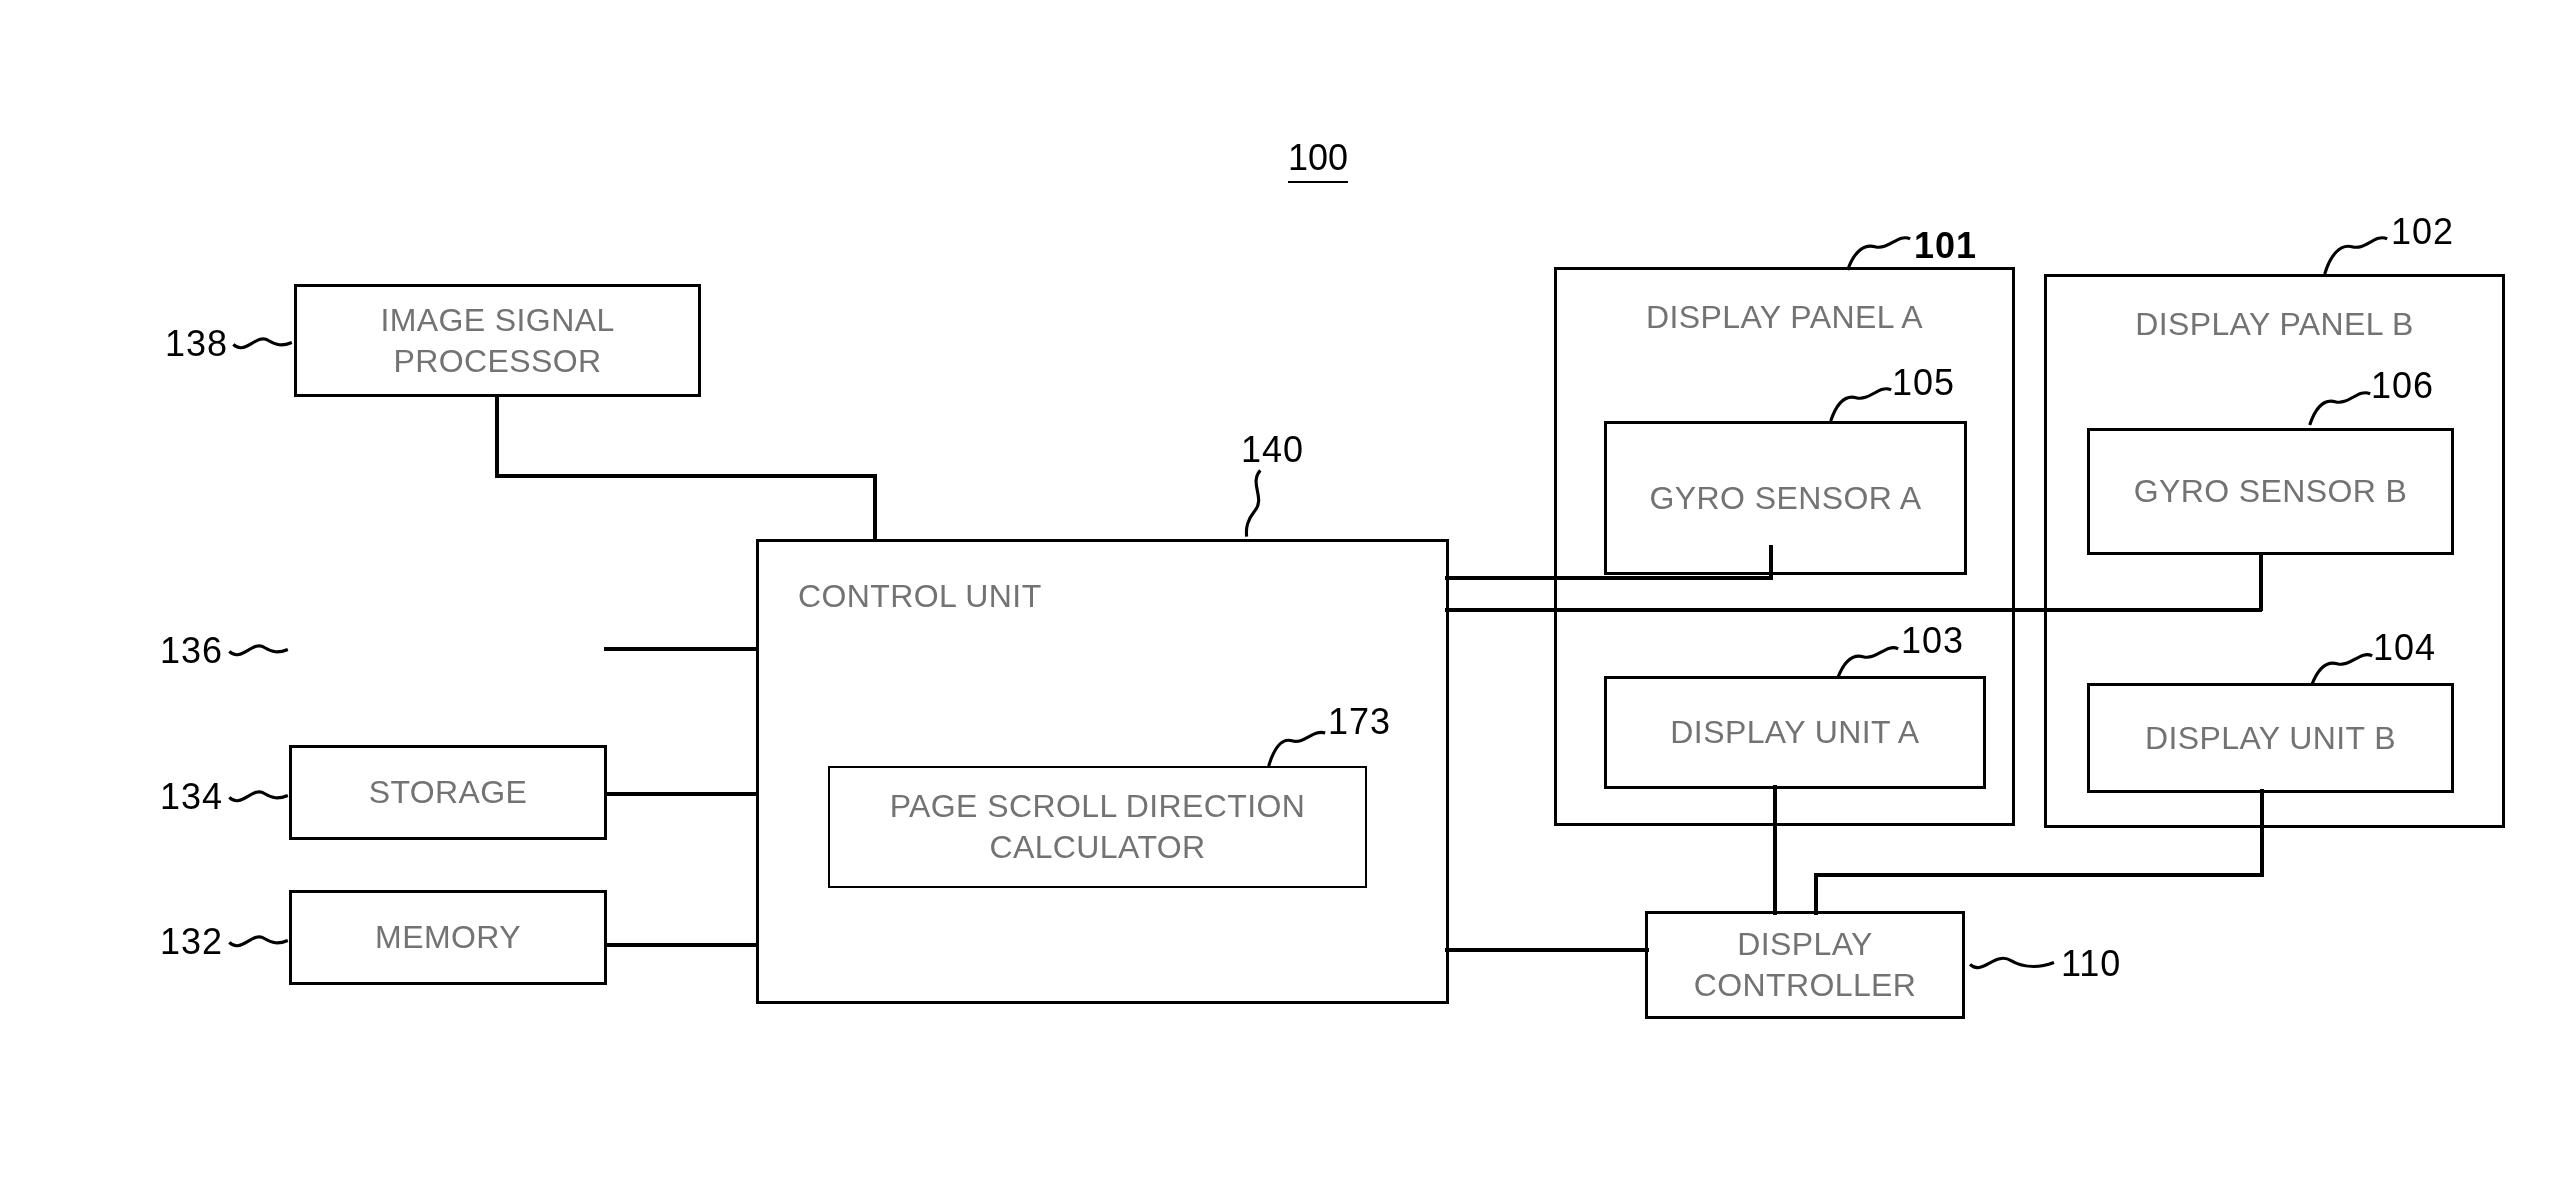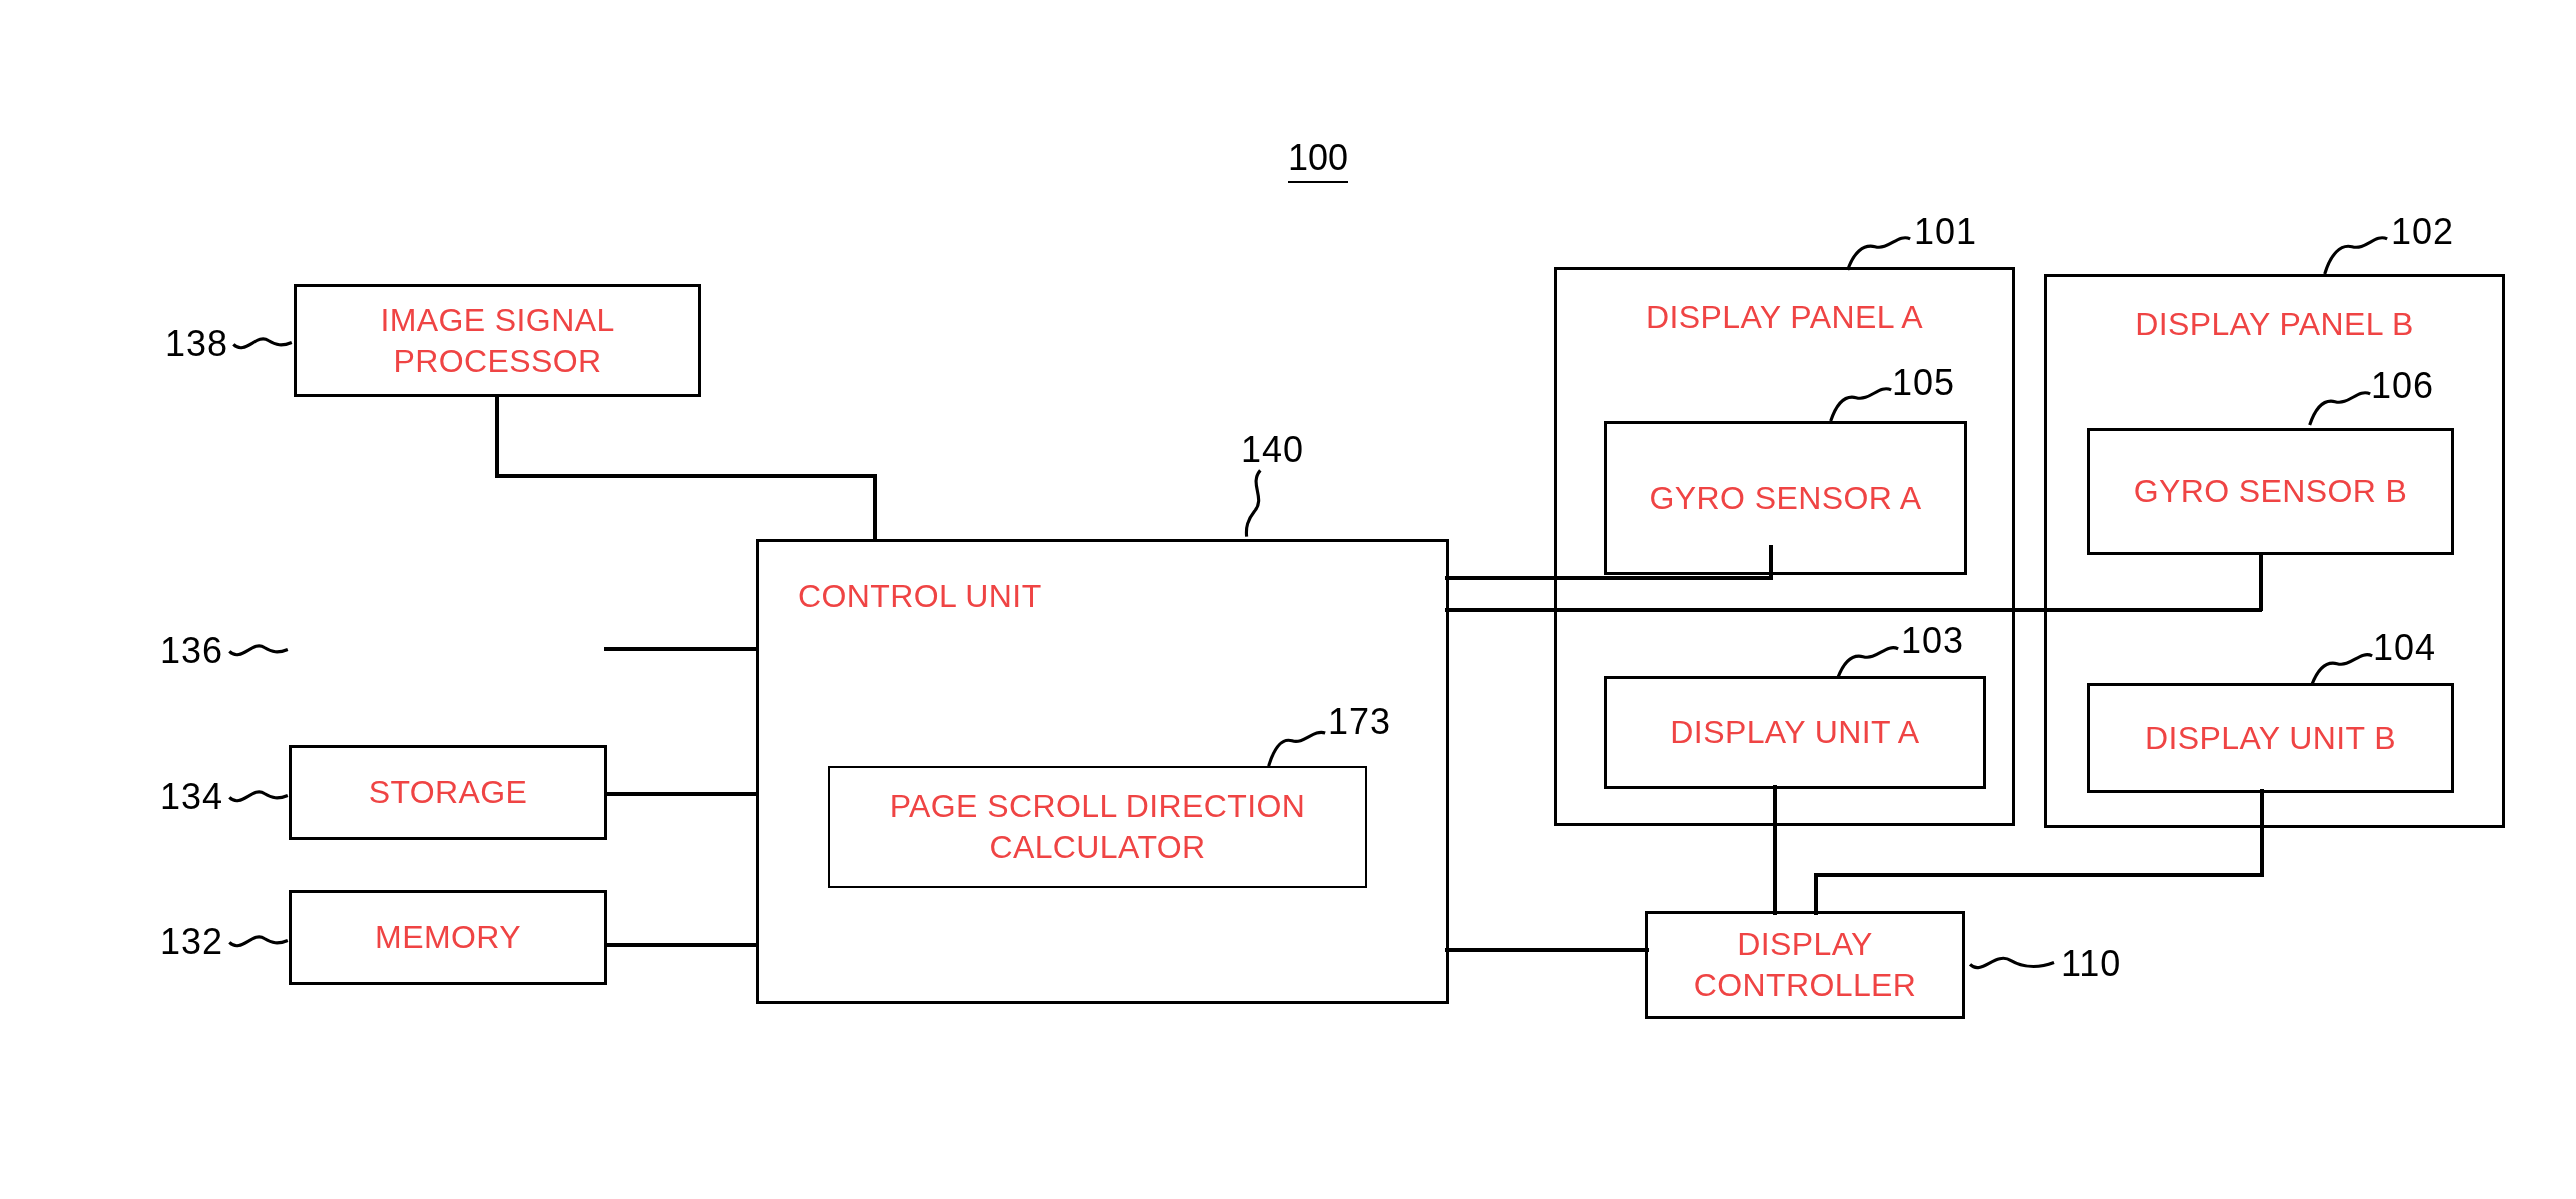--- a/index.html
+++ b/index.html
@@ -1,20 +1,20 @@
 <!DOCTYPE html>
 <html><head>
 <meta charset="utf-8">
 <style>
   html,body{margin:0;padding:0;background:#ffffff;}
   body{font-family:"Liberation Sans", sans-serif;}
   #stage{position:relative;width:2576px;height:1199px;background:#ffffff;overflow:hidden;}
   .box{position:absolute;border:3.9px solid #000;background:#fff;box-sizing:border-box;
        display:flex;align-items:center;justify-content:center;text-align:center;
-       font-size:32px;letter-spacing:0.4px;color:#ef4444;line-height:1.28;}
+       font-size:32px;letter-spacing:0.4px;color:#737373;line-height:1.28;}
   .box.thin{border-width:2.9px;}
   .box.tl{align-items:flex-start;justify-content:flex-start;}
   .ref{position:absolute;font-size:36px;color:#000;white-space:nowrap;letter-spacing:1px;}
   .figref{position:absolute;font-size:36px;color:#000;white-space:nowrap;border-bottom:2.9px solid #000;padding-bottom:2px;}
   .ln{position:absolute;background:#000;}
   .hl{height:3.9px;}
   .vl{width:3.9px;}
   svg.leader{position:absolute;overflow:visible;pointer-events:none;}
   svg.leader path{fill:none;stroke:#000;stroke-width:3.2;}
 </style>
@@ -75,21 +75,21 @@
     <span>CALCULATOR</span>
   </div>
   <div class="ref" style="left:1328px;top:701px;">173</div>
   <svg class="leader" style="left:1257px;top:727px;width:74px;height:47px;" viewBox="0 0 76 48" width="74" height="47">
     <path d="M70 6 C58 2, 48 18, 36 14 C26 11, 18 20, 12 40"></path>
   </svg>
 
   <div class="box tl" style="left:1554px;top:267px;width:461px;height:559px;padding:27.4px 0 0 0;justify-content:center;">
     <span>DISPLAY PANEL A</span>
   </div>
-  <div class="ref" style="left:1914px;top:211px;">101</div>
+  <div class="ref" style="left:1914px;top:225px;font-weight:bold;">101</div>
   <svg class="leader" style="left:1836px;top:233px;width:80px;height:43px;" viewBox="0 0 82 44" width="80" height="43">
     <path d="M76 6 C64 0, 54 18, 40 14 C28 11, 18 20, 12 38"></path>
   </svg>
 
   <div class="box" style="left:1604px;top:421px;width:363px;height:154px;">
     <span>GYRO SENSOR A</span>
   </div>
   <div class="ref" style="left:1892px;top:362px;">105</div>
   <svg class="leader" style="left:1819px;top:384px;width:78px;height:43px;" viewBox="0 0 80 44" width="78" height="43">
     <path d="M74 6 C62 0, 52 18, 38 14 C26 11, 18 20, 12 38"></path>

